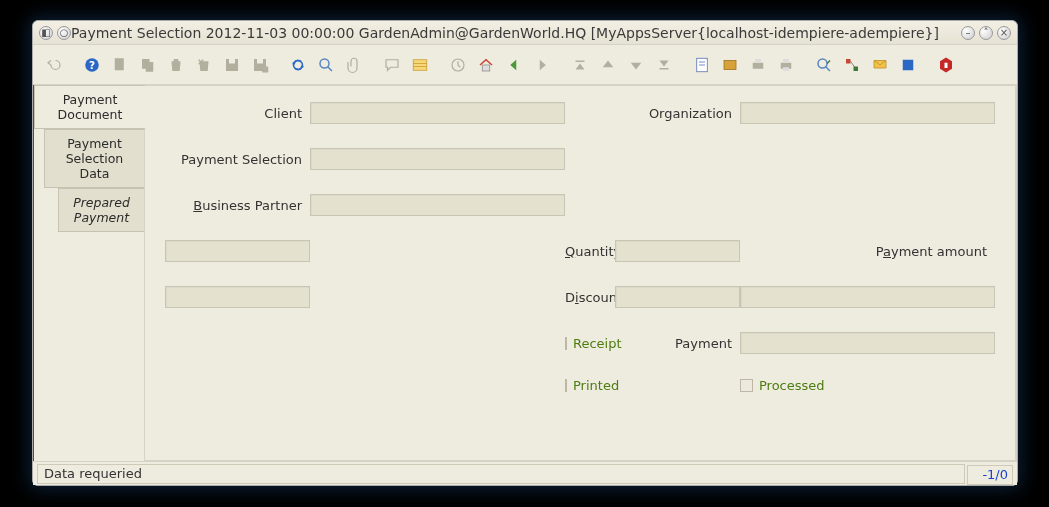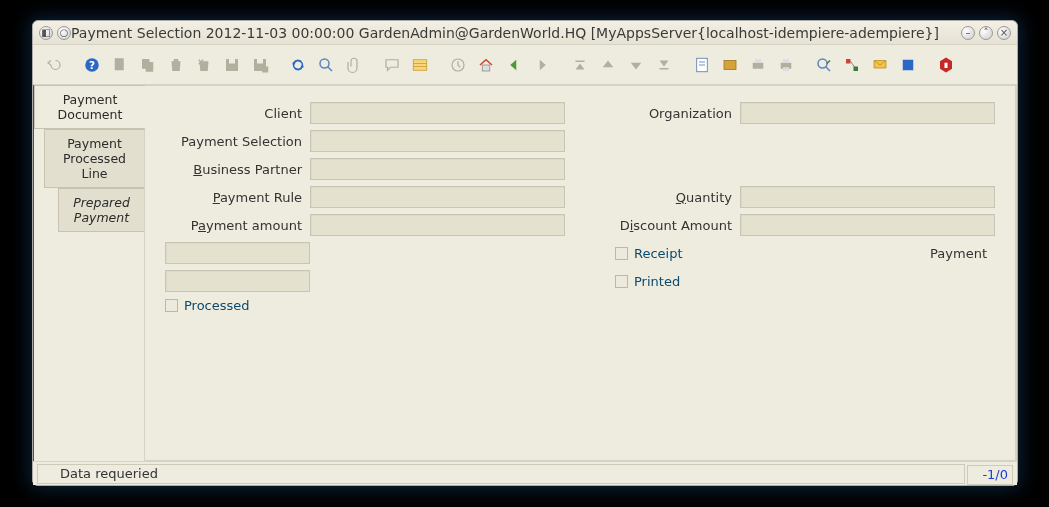--- a/index.html
+++ b/index.html
@@ -98,44 +98,44 @@
   }
   .vtab.child { margin-left:10px; }
   .vtab.gchild { margin-left:24px; font-style:italic; }
   .form-panel {
     flex:1; border:1px solid #d6d2c4; background:#eeebdf;
     padding:16px 20px 16px 20px;
   }
   .form-grid {
     display:grid;
     grid-template-columns: 145px 255px 50px 125px 255px;
-    row-gap:6px;
+    row-gap:24px;
     align-items:center;
   }
   .lbl { text-align:right; padding-right:8px; color:#333; white-space:nowrap; }
   .lbl .ul { text-decoration: underline; }
   .field {
     height:22px; border:1px solid #c9c5b4; background:#e5e1cf;
     box-shadow: inset 1px 1px 0 rgba(0,0,0,0.03);
   }
   .chk-row {
-    display:flex; align-items:center; gap:6px; color:#0c4a6e;
+    display:flex; align-items:center; gap:6px; color:#4d7c0f;
   }
   .chk {
     width:13px; height:13px; border:1px solid #bdb8a6; background:#edeadd;
   }
   
   .statusbar {
     height:24px; border-top:1px solid #d6d2c4;
     display:flex; align-items:center; padding:0 0;
     background:#eeebdf;
   }
   .status-left {
     flex:1; border:1px solid #cfcab8; margin:2px 0 2px 4px; height:20px;
-    display:flex; align-items:center; padding:0 22px; font-size:13px;
+    display:flex; align-items:center; padding:0 6px; font-size:13px;
   }
   .status-right {
     width:46px; border:1px solid #cfcab8; margin:4px 4px 2px 2px; height:20px;
     display:flex; align-items:center; justify-content:flex-end; padding:0 4px;
     color:#1a3fd4; font-size:13px;
   }
 </style>
 </head>
 <body>
 
@@ -334,21 +334,21 @@
   </div>
 
   <div class="content">
     <div class="tabs-col">
       <div class="vtab active">
         <div>Payment</div>
         <div>Document</div>
       </div>
       <div class="vtab inactive child">
         <div>Payment</div>
-        <div>Processed Line</div>
+        <div>Selection Data</div>
       </div>
       <div class="vtab inactive gchild">
         <div>Prepared</div>
         <div>Payment</div>
       </div>
     </div>
 
     <div class="form-panel">
       <div class="form-grid">
 
@@ -363,21 +363,20 @@
         <div></div>
           <div></div>
           <div></div>
 
         <div class="lbl"><span class="ul">B</span>usiness Partner</div>
         <div class="field"></div>
         <div></div>
           <div></div>
           <div></div>
 
-        <div class="lbl"><span class="ul">P</span>ayment Rule</div>
         <div class="field"></div>
         <div></div>
         <div class="lbl"><span class="ul">Q</span>uantity</div>
         <div class="field"></div>
 
         <div class="lbl">P<span class="ul">a</span>yment amount</div>
         <div class="field"></div>
         <div></div>
         <div class="lbl">D<span class="ul">i</span>scount Amount</div>
         <div class="field"></div>

